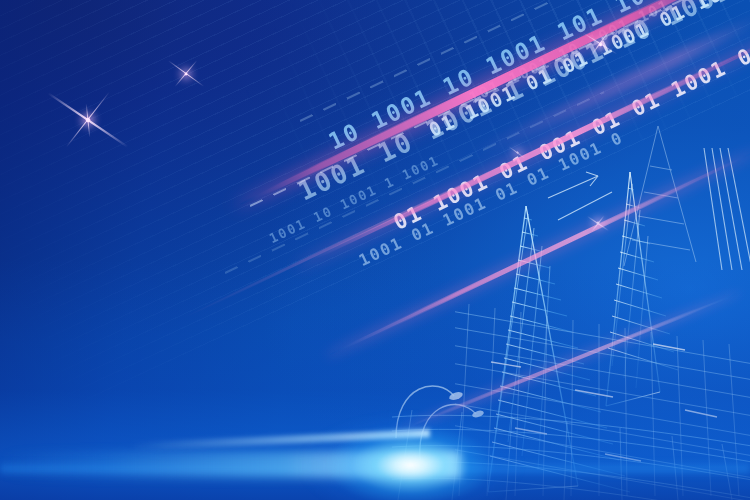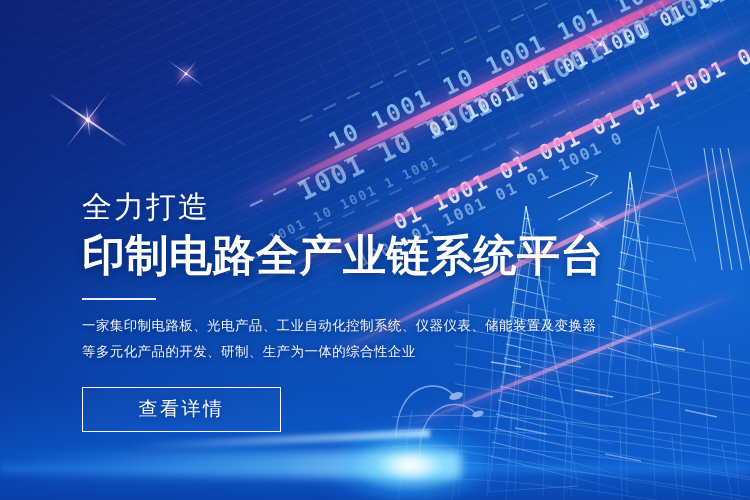--- a/index.html
+++ b/index.html
@@ -502,24 +502,14 @@
   <div class="spark" style="left:598px; top:223px; opacity:.8;">
     <b style="width:4px;height:4px;margin:-2px 0 0 -2px;"></b>
     <i style="width:26px; height:1px; margin:-0.5px 0 0 -13px; transform:rotate(34deg);"></i>
     <i style="width:20px; height:1px; margin:-0.5px 0 0 -10px; transform:rotate(-52deg);"></i>
   </div>
   <div class="spark" style="left:517px; top:152px; opacity:.7;">
     <b style="width:3px;height:3px;margin:-1.5px 0 0 -1.5px;"></b>
     <i style="width:20px; height:1px; margin:-0.5px 0 0 -10px; transform:rotate(36deg);"></i>
   </div>
 
-  <div class="content">
-    <div class="eyebrow">全力打造</div>
-    <div class="headline">印制电路全产业链系统平台</div>
-    <div class="rule"></div>
-    <div class="desc">
-      <div>一家集印制电路板、光电产品、工业自动化控制系统、仪器仪表、储能装置及变换器</div>
-      <div>等多元化产品的开发、研制、生产为一体的综合性企业</div>
-    </div>
-    <div class="cta">查看详情</div>
-  </div>
 
 </div>
 
 </body></html>

